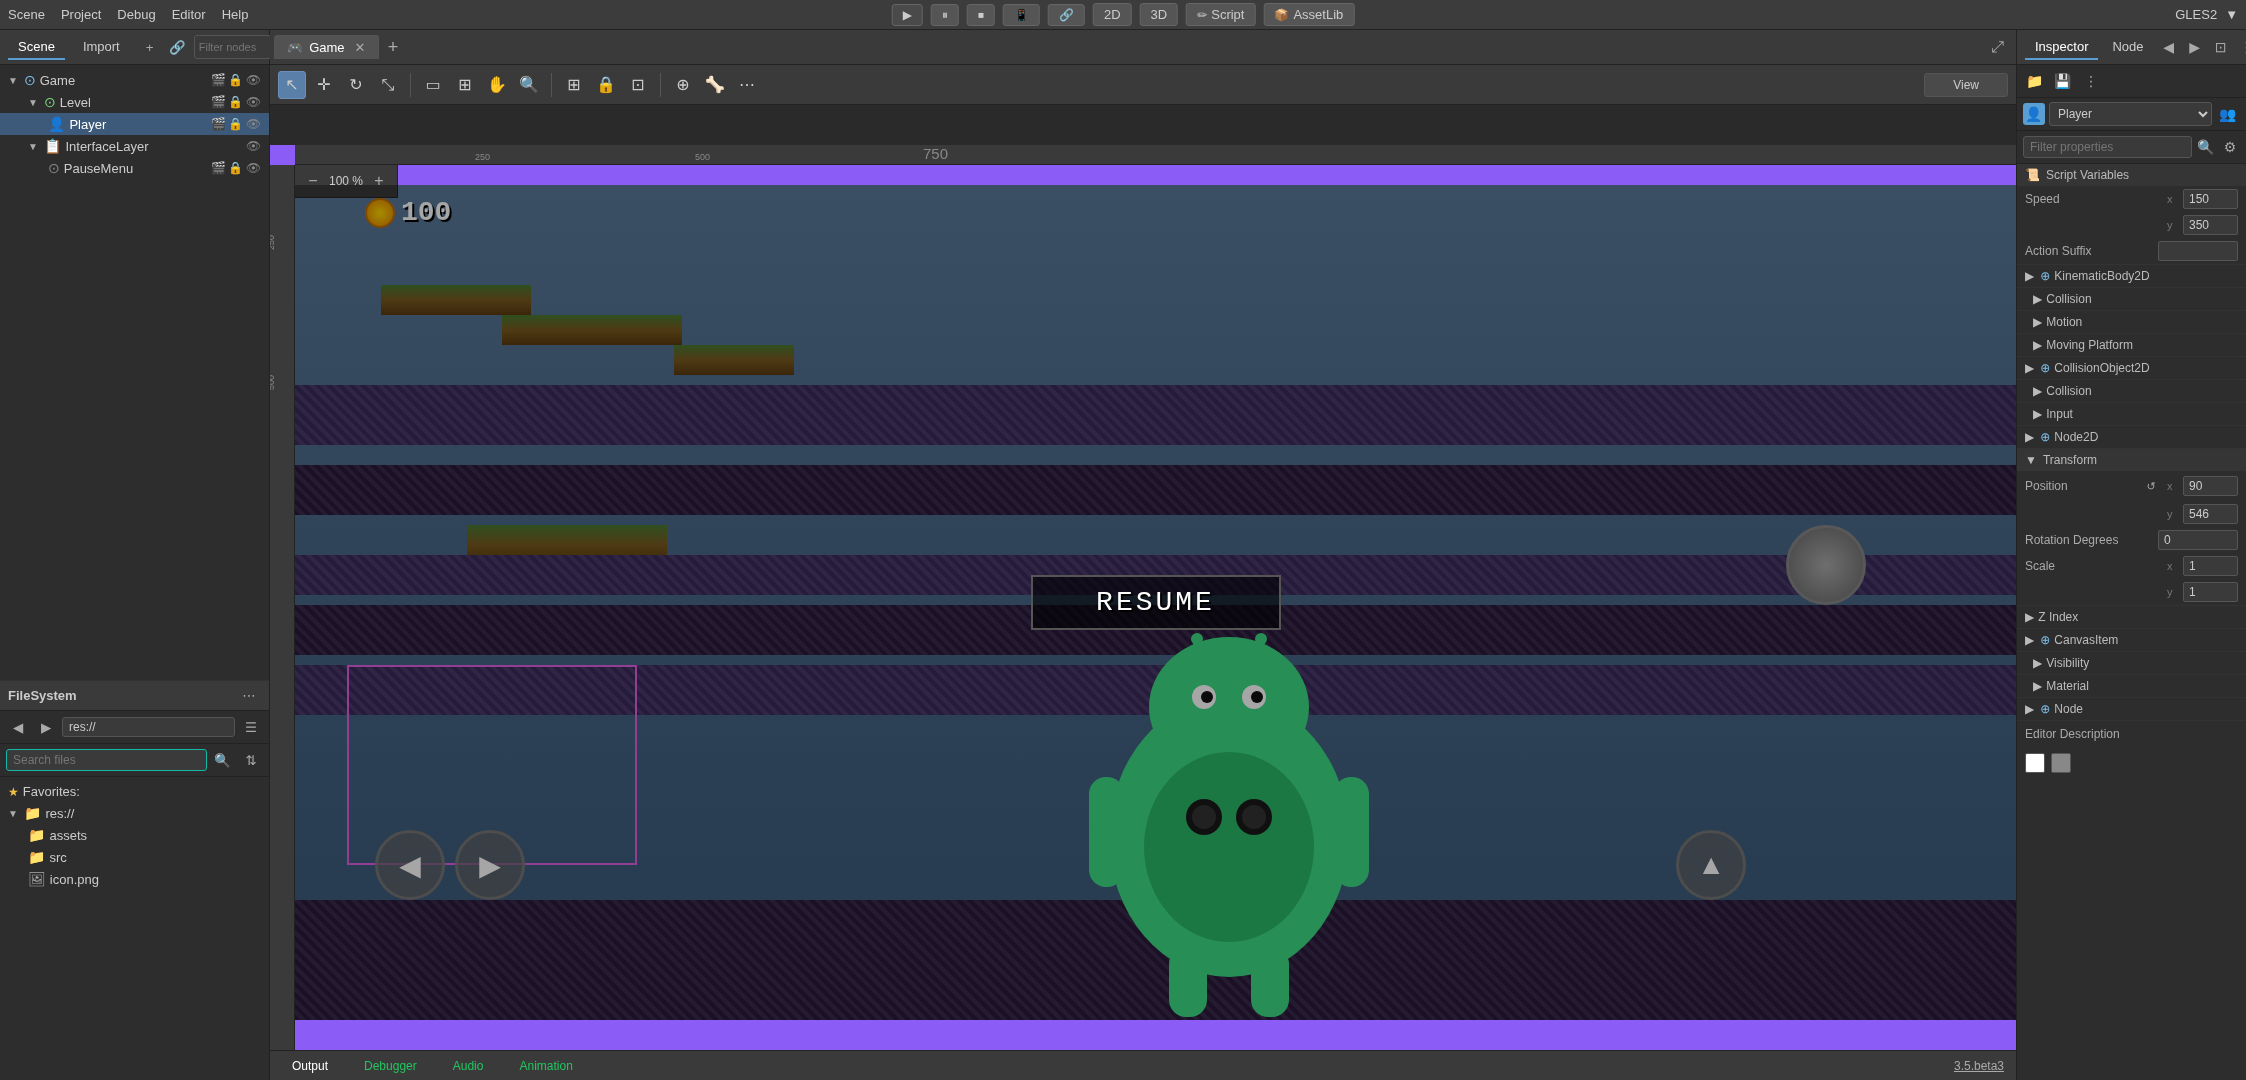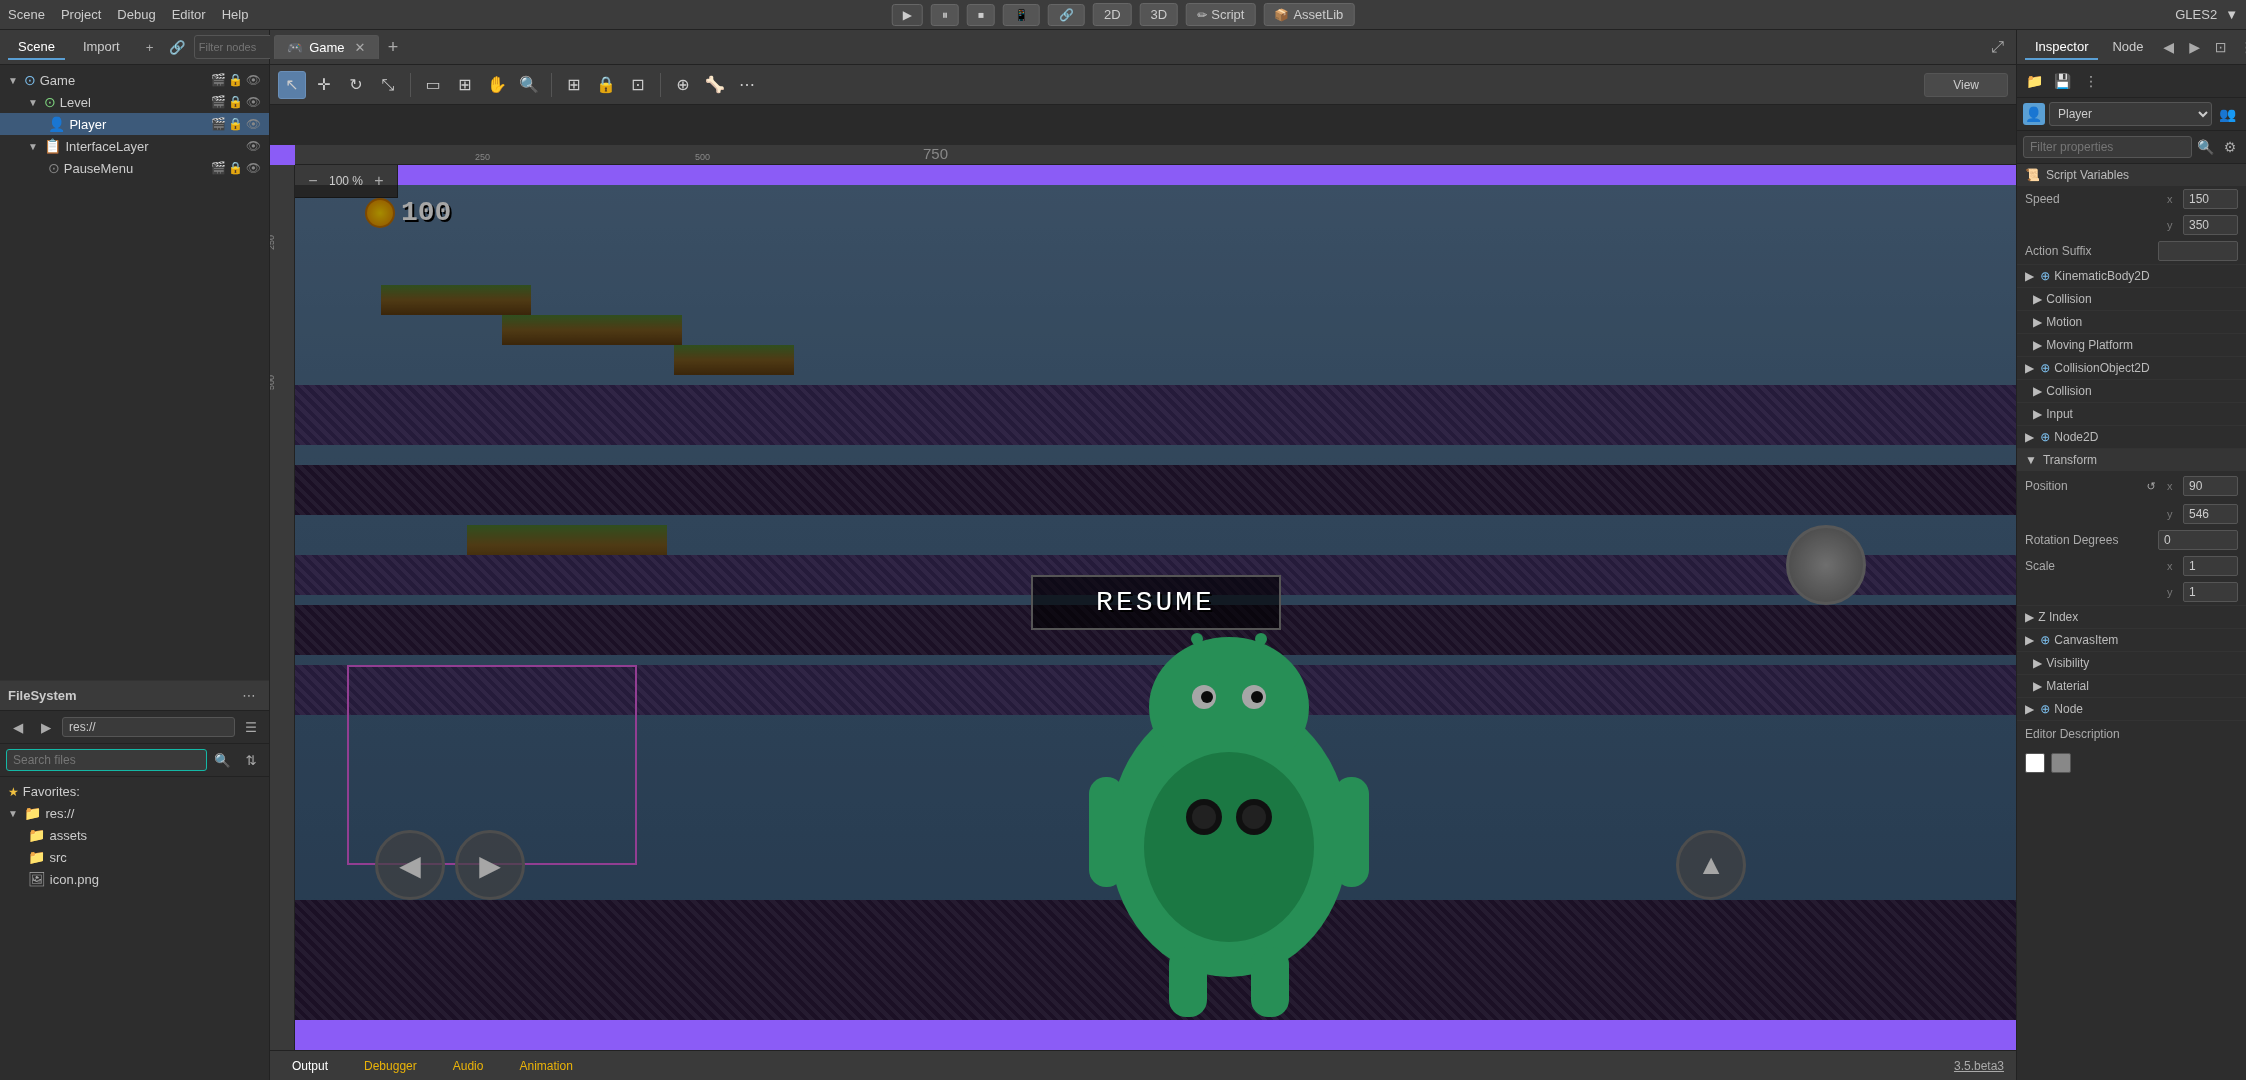--- a/index.html
+++ b/index.html
@@ -77,21 +77,21 @@
     .hud-coin { position: absolute; top: 12px; left: 70px; display: flex; align-items: center; gap: 6px; z-index: 40; }
     .coin-circle { width: 30px; height: 30px; background: radial-gradient(circle, #ffd700, #e08000); border-radius: 50%; border: 2px solid #c07000; }
     .coin-count { font-family: 'Courier New', monospace; font-size: 28px; color: #fff; font-weight: bold; text-shadow: 2px 2px 0 #000; }
 
     
     .mobile-ctrl { position: absolute; bottom: 60px; left: 100px; display: flex; gap: 10px; z-index: 40; }
     .ctrl-btn { width: 70px; height: 70px; background: rgba(100,100,100,0.7); border-radius: 50%; border: 3px solid #777; display: flex; align-items: center; justify-content: center; color: #fff; font-size: 28px; }
 
     
     .selection-rect { position: absolute; border: 2px solid #e060e0; background: transparent; z-index: 20; }
-    .status-tab { padding: 4px 10px; cursor: pointer; font-size: 12px; color: #eab308; }
+    .status-tab { padding: 4px 10px; cursor: pointer; font-size: 12px; color: #22c55e; }
     .status-tab.active { color: #fff; }
     .status-right { margin-left: auto; color: #aaa; font-size: 12px; text-decoration: underline; }
 
     
     .right-panel { width: 230px; background: #2d2d2d; border-left: 1px solid #222; display: flex; flex-direction: column; flex-shrink: 0; }
     .inspector-header { height: 35px; background: #3a3a3a; display: flex; align-items: center; padding: 0 8px; gap: 4px; border-bottom: 1px solid #222; }
     .inspector-tab { padding: 4px 10px; color: #ccc; cursor: pointer; font-size: 13px; border-bottom: 2px solid transparent; }
     .inspector-tab.active { color: #fff; border-bottom: 2px solid #5a9fd4; }
     .insp-icons { margin-left: auto; display: flex; gap: 4px; }
     .insp-icon { width: 22px; height: 22px; background: transparent; border: none; color: #aaa; cursor: pointer; display: flex; align-items: center; justify-content: center; border-radius: 3px; font-size: 14px; }

